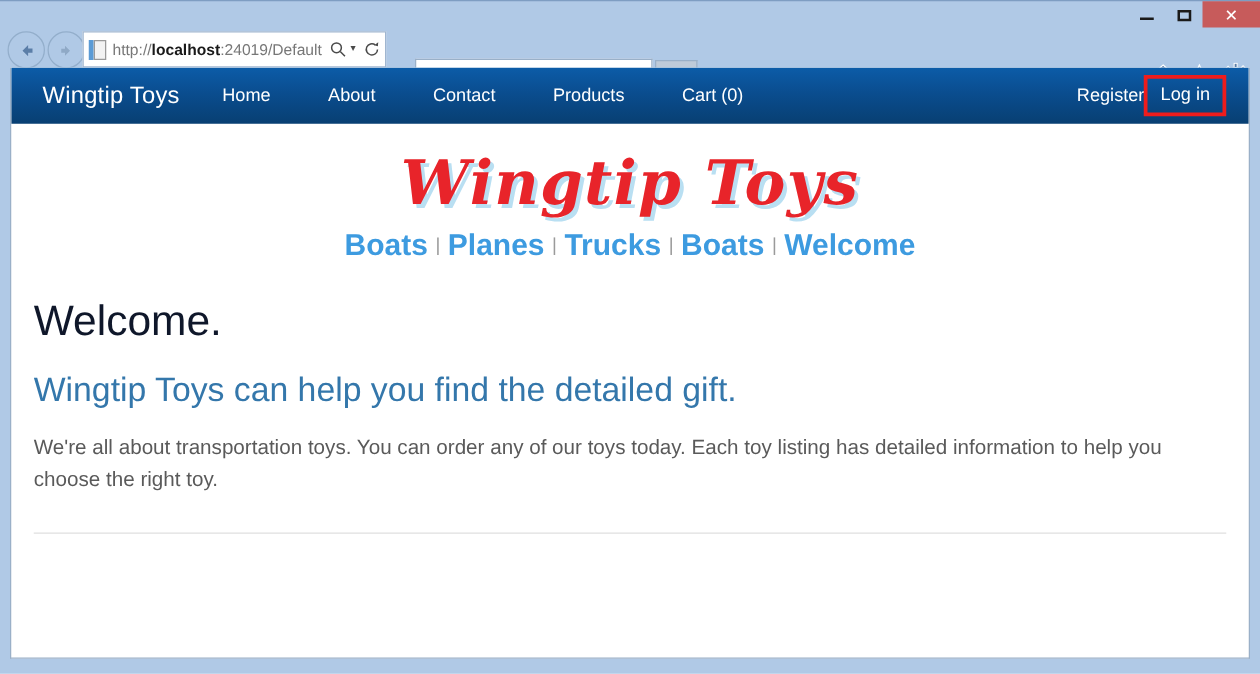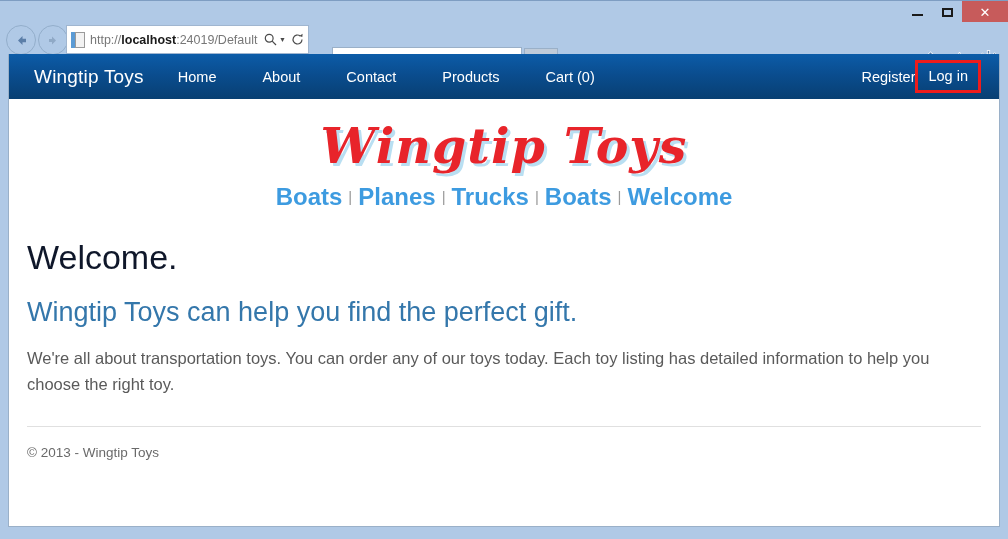--- a/index.html
+++ b/index.html
@@ -430,20 +430,19 @@
       <span class="catsep">|</span>
       <span class="cat">Trucks</span>
       <span class="catsep">|</span>
       <span class="cat">Boats</span>
       <span class="catsep">|</span>
       <span class="cat">Welcome</span>
     </div>
 
     <div class="content">
       <h1 class="welcome">Welcome.</h1>
-      <h2 class="subhead">Wingtip Toys can help you find the perfect gift.</h2>
+      <h2 class="subhead">Wingtip Toys can help you find the detailed gift.</h2>
       <p class="body">We're all about transportation toys. You can order any of our toys today. Each toy listing has detailed information to help you choose the right toy.</p>
       <hr class="sep">
-      <div class="footer">© 2013 - Wingtip Toys</div>
     </div>
 
   </div>
 </div>
 
 </body></html>

